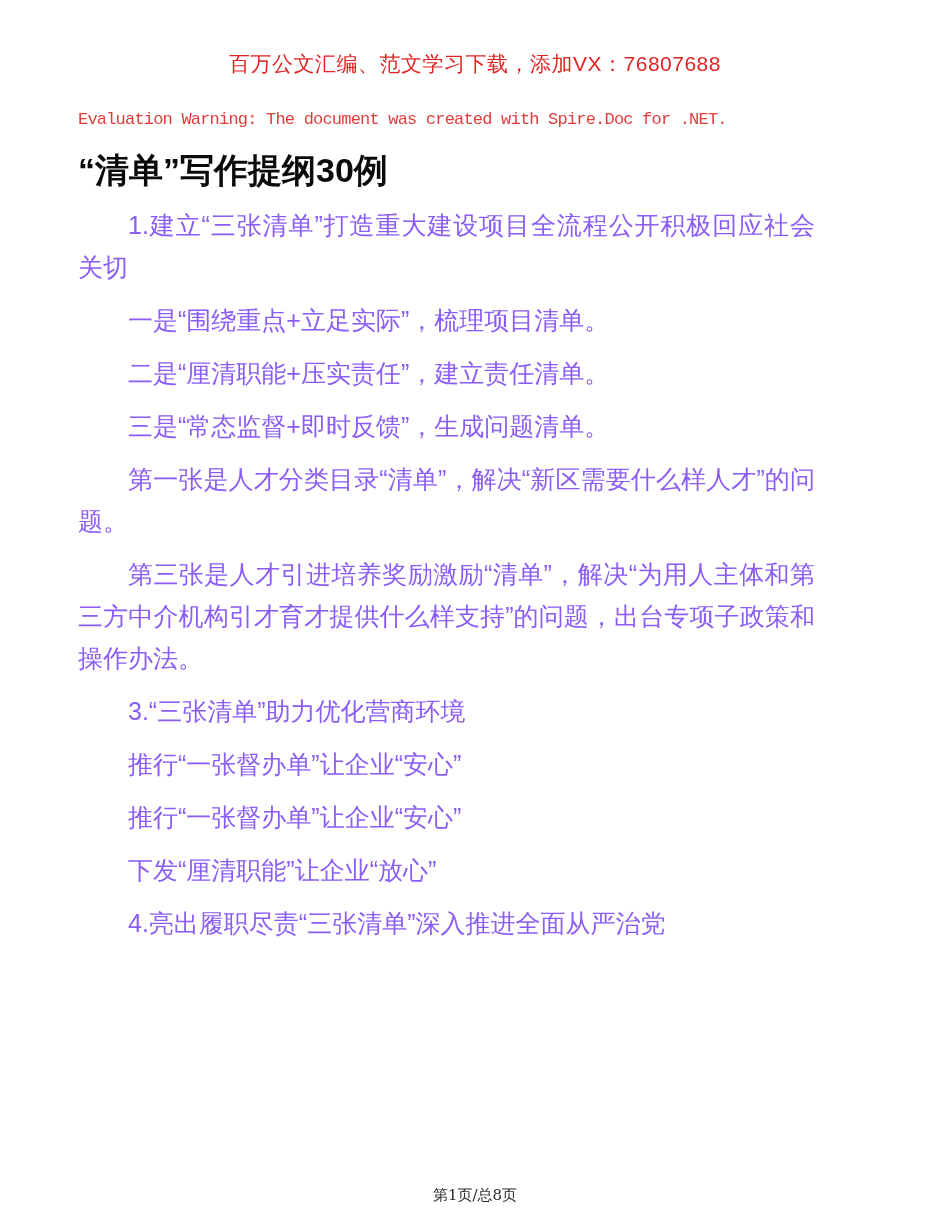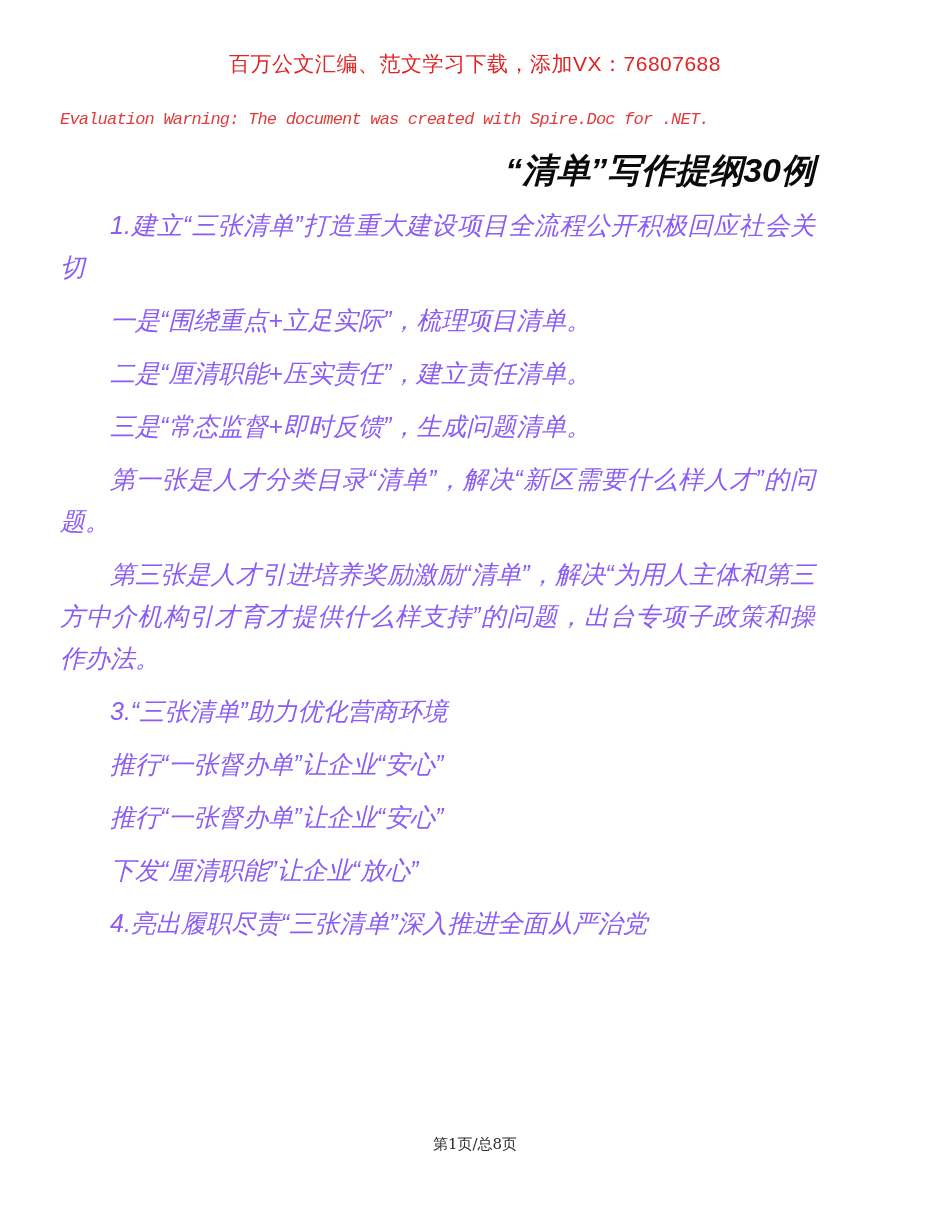--- a/index.html
+++ b/index.html
@@ -15,53 +15,52 @@
     margin: 0;
     padding-top: 50px;
     text-align: center;
     font-size: 21px;
     line-height: 28px;
     color: #e02424;
     font-family: "Liberation Sans", sans-serif;
     letter-spacing: 0.5px;
   }
   .content {
-    padding: 0 135px 0 60px;
-    font-style: italic;
+    padding: 0 135px 0 78px;
   }
   .eval-warning {
     margin: 30px 0 0 0;
     font-family: "Liberation Mono", monospace;
     font-size: 17px;
     letter-spacing: -0.8px;
     line-height: 24px;
     color: #e13c3c;
     white-space: nowrap;
   }
   .doc-title {
     margin: 14px 0 10px 0;
-    text-align: right;
+    text-align: left;
     font-size: 34px;
     font-weight: bold;
     color: #0a0a0a;
     line-height: 48px;
     font-family: "Liberation Sans", sans-serif;
   }
   .body-text p {
     margin: 0 0 11px 0;
     text-indent: 2em;
     font-size: 25px;
     line-height: 42px;
     color: #8b5cf6;
     text-align: justify;
     font-family: "Liberation Sans", sans-serif;
   }
   .page-footer {
     position: absolute;
-    top: 1133px;
+    top: 1184px;
     left: 0;
     width: 100%;
     text-align: center;
     font-family: "DejaVu Serif", serif;
     font-size: 15px;
     line-height: 22px;
     color: #2b2b2b;
   }
 </style>
 </head>

